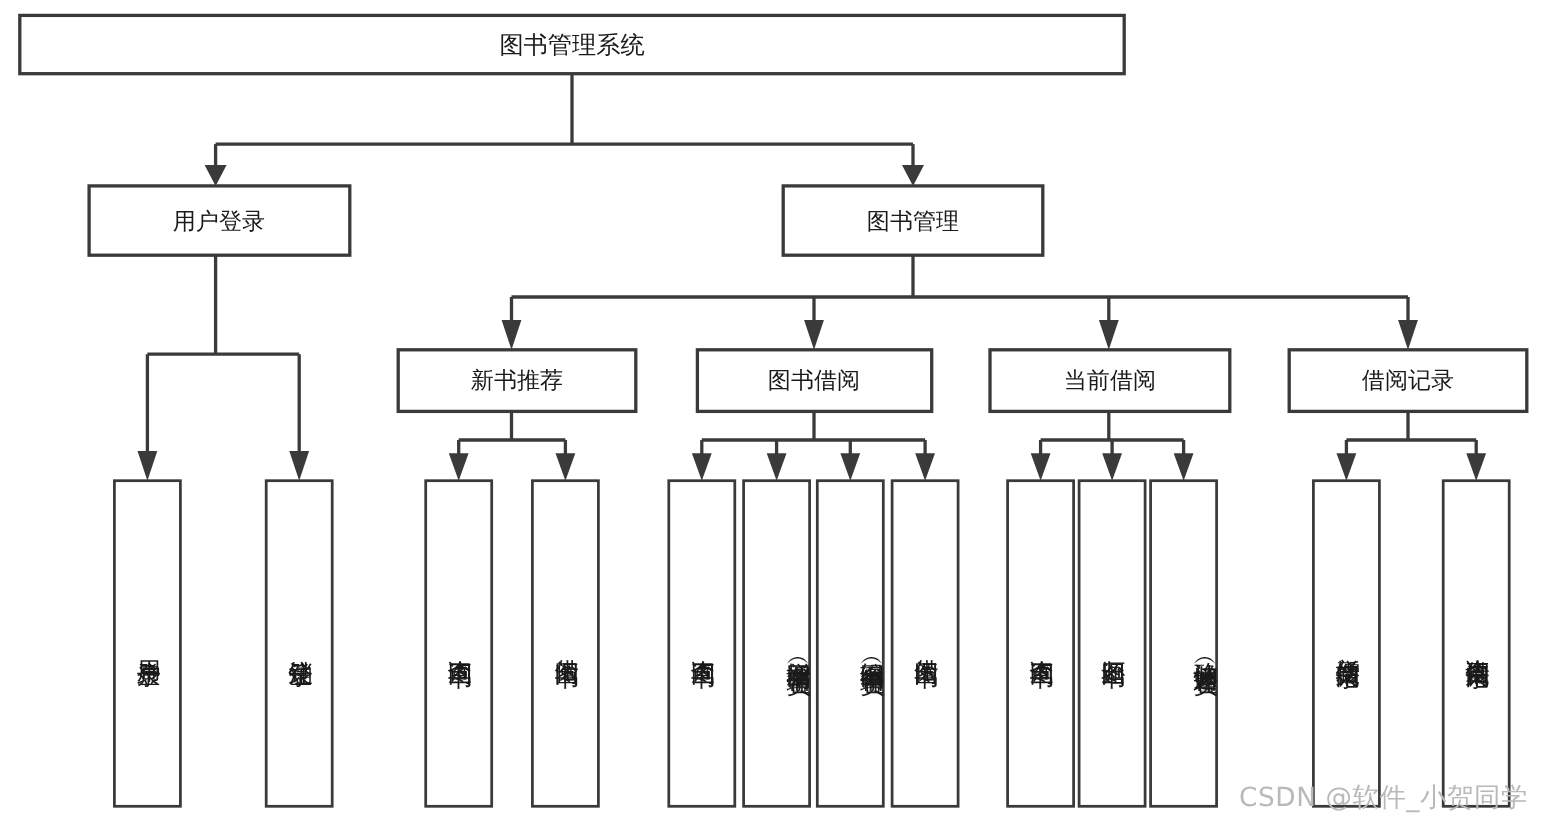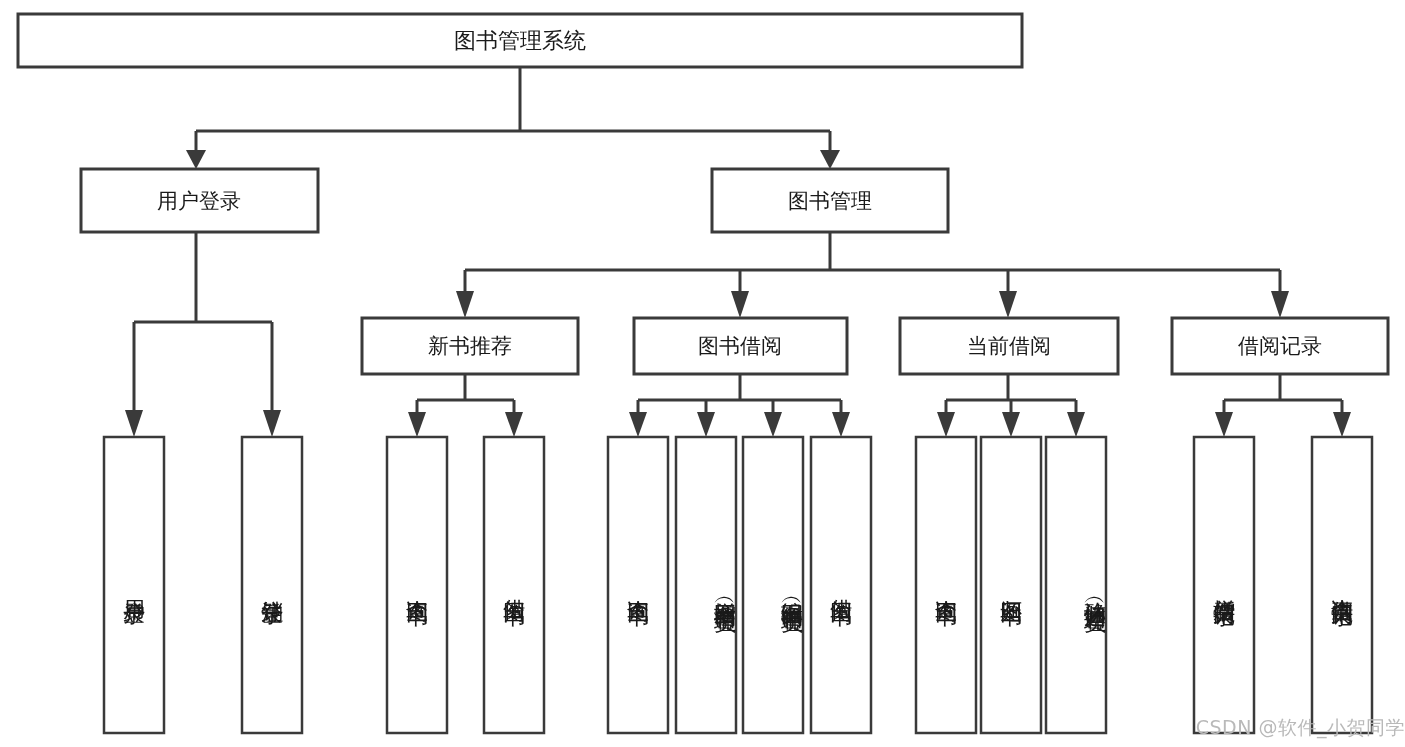--- a/index.html
+++ b/index.html
@@ -66,24 +66,24 @@
     color: #1a1a1a;
     display: flex;
     align-items: center;
     justify-content: center;
     white-space: nowrap;
     pointer-events: none;
     user-select: none;
   }
   #watermark {
     position: absolute;
-    right: 0;
+    right: 16px;
     bottom: 6px;
     font-family: "DejaVu Sans", "Liberation Sans", sans-serif;
-    font-size: 19px;
+    font-size: 24px;
     color: #b9b9b9;
     letter-spacing: 0.5px;
     white-space: nowrap;
   }
 </style>
 </head>
 <body>
 
 <div id="diagram-root">
 

